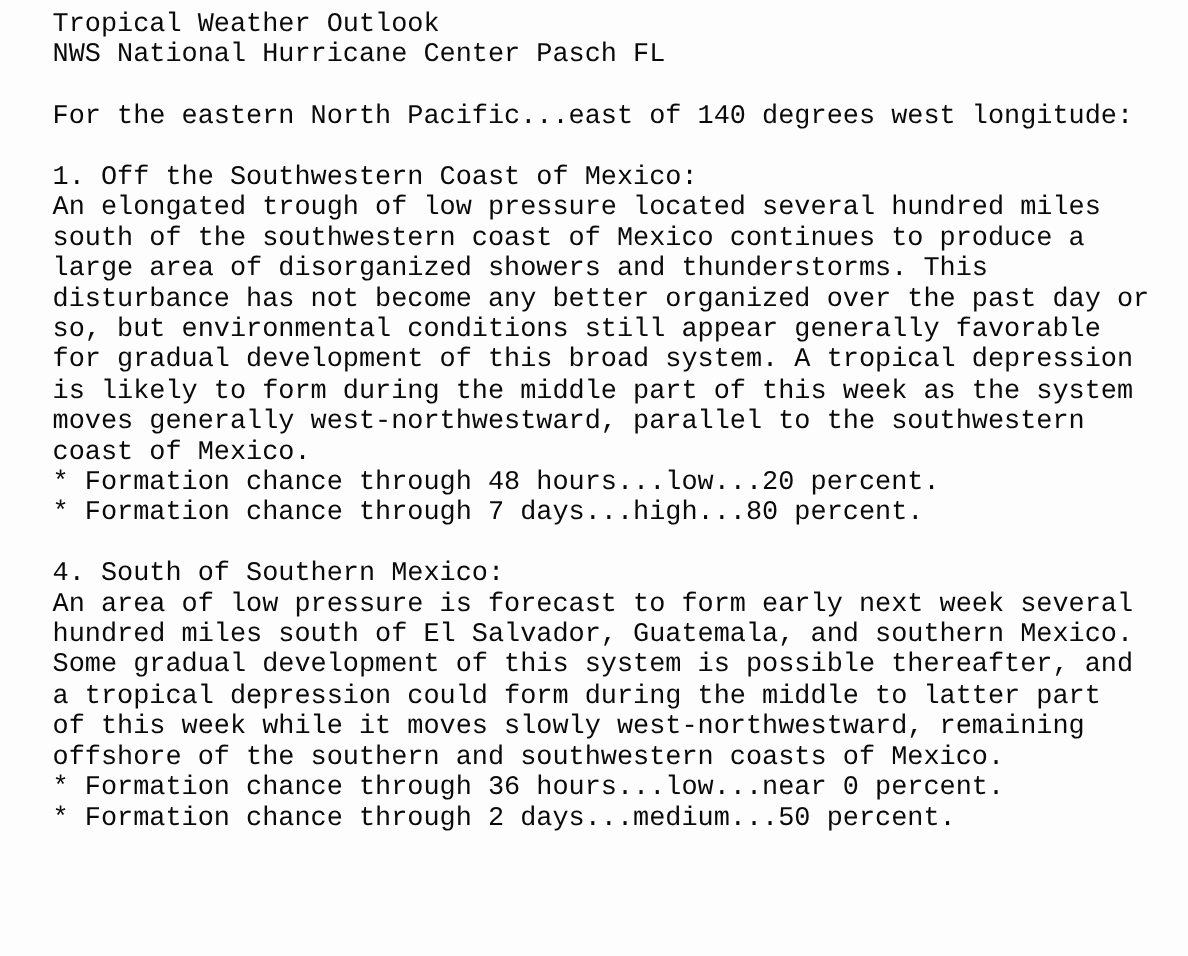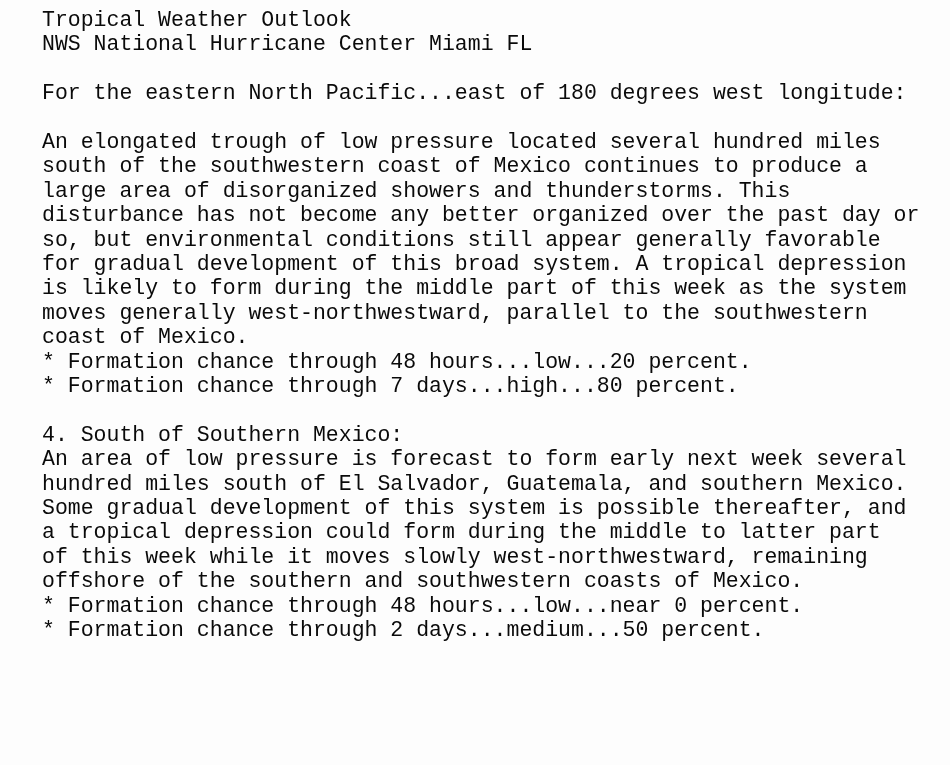--- a/index.html
+++ b/index.html
@@ -34,29 +34,30 @@
   .blank-line {
     height: 24.4px;
   }
 </style>
 </head>
 <body>
 
 <div class="document">
 
   <div class="line">Tropical Weather Outlook</div>
-  <div class="line">NWS National Hurricane Center Miami FL</div>
+  <div class="line">NWS National Hurricane Center Pasch FL</div>
 
   <div class="blank-line"></div>
 
-  <div class="line">For the eastern North Pacific...east of 180 degrees west longitude:</div>
+  <div class="line">For the eastern North Pacific...east of 140 degrees west longitude:</div>
 
   <div class="blank-line"></div>
 
   <section>
+    <div class="line">1. Off the Southwestern Coast of Mexico:</div>
     <div class="multiline">An elongated trough of low pressure located several hundred miles
 south of the southwestern coast of Mexico continues to produce a
 large area of disorganized showers and thunderstorms. This
 disturbance has not become any better organized over the past day or
 so, but environmental conditions still appear generally favorable
 for gradual development of this broad system. A tropical depression
 is likely to form during the middle part of this week as the system
 moves generally west-northwestward, parallel to the southwestern
 coast of Mexico.</div>
     <div class="line">* Formation chance through 48 hours...low...20 percent.</div>
@@ -66,20 +67,20 @@
   <div class="blank-line"></div>
 
   <section>
     <div class="line">4. South of Southern Mexico:</div>
     <div class="multiline">An area of low pressure is forecast to form early next week several
 hundred miles south of El Salvador, Guatemala, and southern Mexico.
 Some gradual development of this system is possible thereafter, and
 a tropical depression could form during the middle to latter part
 of this week while it moves slowly west-northwestward, remaining
 offshore of the southern and southwestern coasts of Mexico.</div>
-    <div class="line">* Formation chance through 48 hours...low...near 0 percent.</div>
+    <div class="line">* Formation chance through 36 hours...low...near 0 percent.</div>
     <div class="line">* Formation chance through 2 days...medium...50 percent.</div>
   </section>
 
   <div class="blank-line"></div>
 
 
 </div>
 
 </body></html>

